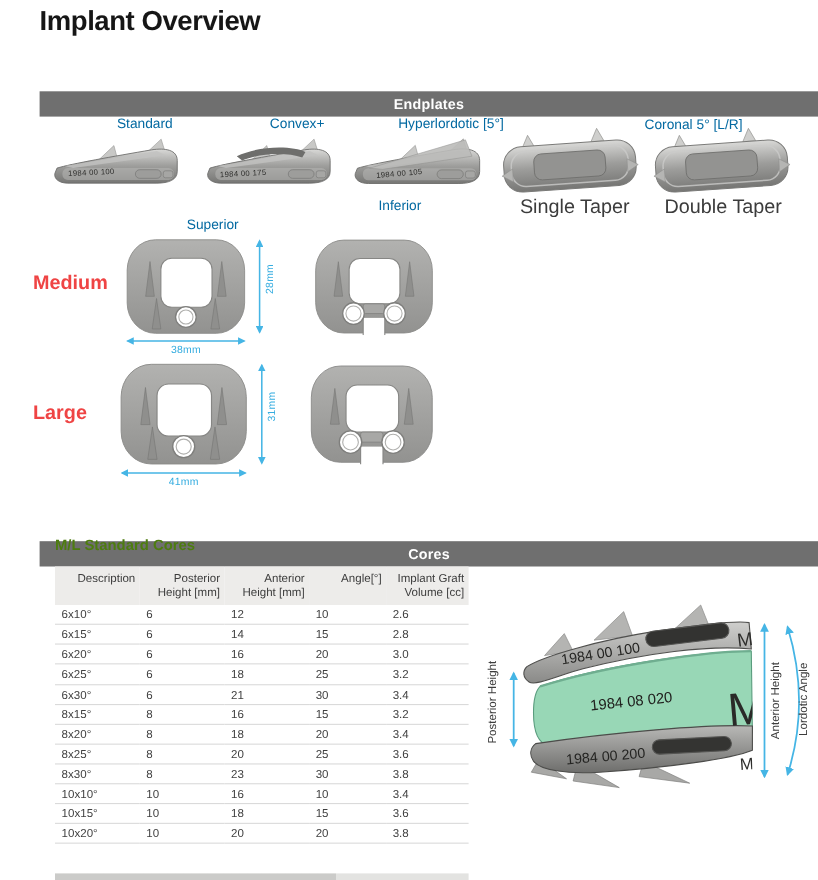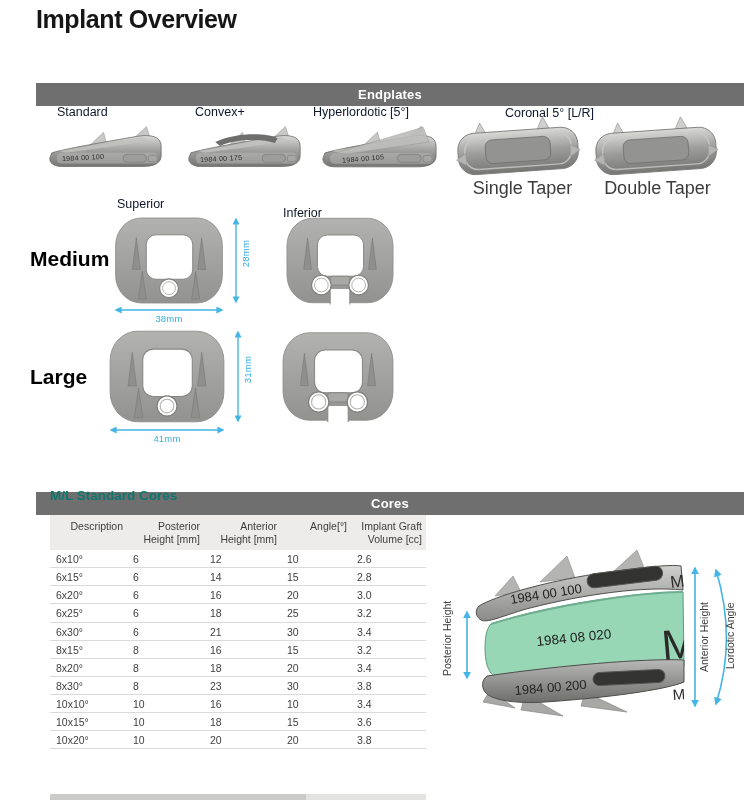--- a/index.html
+++ b/index.html
@@ -7,31 +7,31 @@
   body { font-family:"Liberation Sans", sans-serif; color:#2b2b2b; }
   #page { position:relative; width:744px; height:800px; background:#fff; overflow:hidden; }
 
   .abs { position:absolute; }
 
   .page-title { left:36px; top:5px; font-size:25px; font-weight:bold; letter-spacing:-0.4px; color:#161616; }
 
   .banner { left:36px; width:708px; height:23px; background:#6f6f6f; color:#fff;
             font-size:13px; font-weight:bold; text-align:center; line-height:23px; letter-spacing:0.2px;margin-top:40px; }
 
-  .type-label { font-size:12.5px; color:#0f172a; text-align:left; }
-  .size-label { font-size:21px; font-weight:bold; color:#000000; }
+  .type-label { font-size:12.5px; color:#0369a1; text-align:right; }
+  .size-label { font-size:18px; font-weight:bold; color:#ef4444; }
   .taper-label { font-size:18px; color:#3c3c3c; text-align:center; }
 
   .pn { font-size:7px; color:#2d2d2b; letter-spacing:0.3px; white-space:nowrap; }
 
   .dim-cyan { color:#36ade0; font-size:9.5px; letter-spacing:0.2px; }
   .dim-h { text-align:center; }
   .dim-v { writing-mode:vertical-rl; transform:rotate(180deg); }
 
-  .cores-heading { left:50px; top:488px; font-size:13.5px; font-weight:bold; color:#0f766e; }
+  .cores-heading { left:50px; top:488px; font-size:13.5px; font-weight:bold; color:#4d7c0f; }
 
   table.cores { position:absolute; left:50px; top:515px; width:376px; border-collapse:collapse; table-layout:fixed; }
   table.cores th { background:#edecea; font-weight:normal; font-size:10.5px; color:#3d3d3d;
                    text-align:right; vertical-align:top; padding:5px 4px 4px 6px; line-height:1.25; }
   table.cores td { font-size:10.5px; color:#3f3f3f; padding:3px 4px 2px 6px; line-height:1.15;
                    border-bottom:1px solid #dadada; }
 
   .partial-row { left:50px; top:794px; width:376px; height:6px;
                  background:linear-gradient(to right,#cbcbc9 0 68%,#e3e3e1 68%); }
 
@@ -146,21 +146,21 @@
   <svg class="abs" style="left:452px;top:116px;width:133px;height:62px" viewBox="0 0 135 62">
       <use href="#coronal"></use>
     </svg>
   <svg class="abs" style="left:590px;top:116px;width:133px;height:62px" viewBox="0 0 135 62">
       <use href="#coronal"></use>
     </svg>
   <div class="abs taper-label" style="left:460px;top:178px;width:125px">Single Taper</div>
   <div class="abs taper-label" style="left:595px;top:178px;width:125px">Double Taper</div>
 
   <div class="abs type-label" style="left:117px;top:197px;width:100px">Superior</div>
-  <div class="abs type-label" style="left:283px;top:206px;width:100px">Inferior</div>
+  <div class="abs type-label" style="left:283px;top:180px;width:100px">Inferior</div>
 
   <div class="abs size-label" style="left:30px;top:247px">Medium</div>
   <svg class="abs" style="left:113px;top:216px;width:112px;height:89px" viewBox="0 0 112 90">
       <use href="#plate-superior"></use>
     </svg>
   <svg class="abs" style="left:285px;top:216px;width:110px;height:89px" viewBox="0 0 112 90">
       <use href="#plate-inferior"></use>
     </svg>
   <svg class="abs" style="left:231px;top:216px;width:10px;height:89px" viewBox="0 0 10 89">
     <line x1="5" y1="3" x2="5" y2="86" stroke="#45b5e5" stroke-width="1.4" marker-start="url(#arrB)" marker-end="url(#arrB)"></line>
@@ -251,20 +251,27 @@
           <td>3.2</td>
         </tr>
         <tr>
           <td>8x20°</td>
           <td>8</td>
           <td>18</td>
           <td>20</td>
           <td>3.4</td>
         </tr>
         <tr>
+          <td>8x25°</td>
+          <td>8</td>
+          <td>20</td>
+          <td>25</td>
+          <td>3.6</td>
+        </tr>
+        <tr>
           <td>8x30°</td>
           <td>8</td>
           <td>23</td>
           <td>30</td>
           <td>3.8</td>
         </tr>
         <tr>
           <td>10x10°</td>
           <td>10</td>
           <td>16</td>

